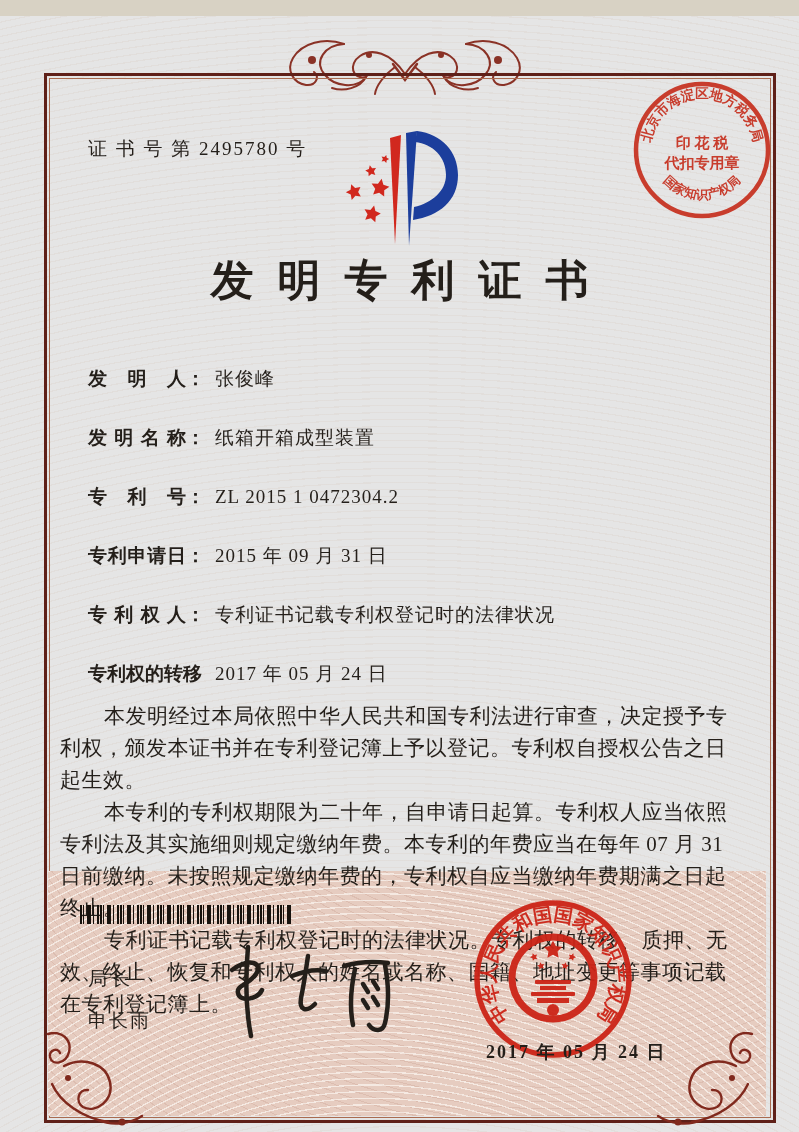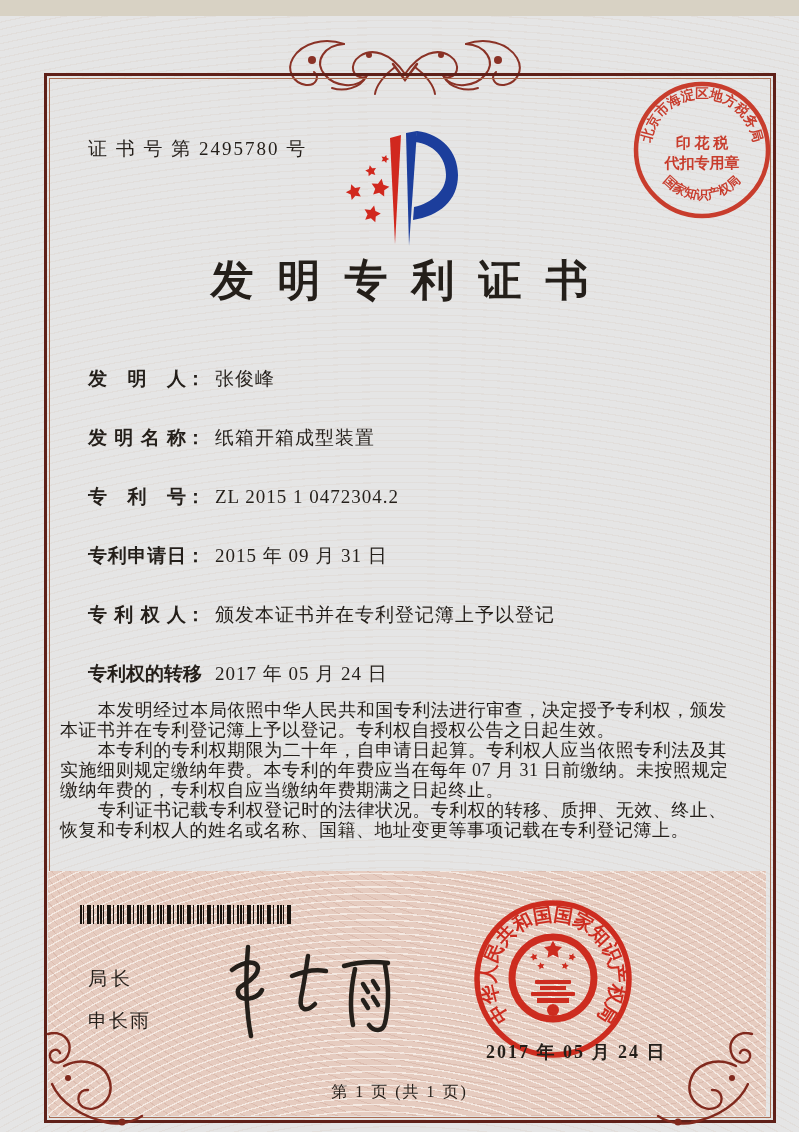--- a/index.html
+++ b/index.html
@@ -16,21 +16,21 @@
                          repeating-radial-gradient(circle at 70% -150%, rgba(176,122,104,.18) 0 1px, rgba(0,0,0,0) 1px 7.2px);}
   .cert-no{position:absolute;left:88px;top:120px;font-size:19px;letter-spacing:2px;}
   .title{position:absolute;left:0;top:236px;width:100%;text-align:center;font-size:43px;font-weight:bold;
          letter-spacing:24px;margin-left:12px;}
   .fields{position:absolute;left:88px;top:350px;width:620px;}
   .frow{margin-bottom:29px;font-size:19px;height:30px;white-space:nowrap;}
   .flabel{display:inline-block;width:98px;text-align:justify;text-align-last:justify;font-weight:600;}
   .fcolon{font-weight:600;margin-right:10px;}
   .fvalue{letter-spacing:1px;}
   .paras{position:absolute;left:60px;top:684px;width:682px;}
-  .paras p{margin:0;text-indent:2.1em;font-size:18px;line-height:20px;letter-spacing:.5px;}
+  .paras p{margin:0;text-indent:2.1em;font-size:21px;line-height:32px;letter-spacing:.5px;}
   .barcode{position:absolute;left:80px;top:889px;width:212px;height:19px;
         background-image:repeating-linear-gradient(90deg,#17120d 0 2px,rgba(0,0,0,0) 2px 3px,#17120d 3px 4px,rgba(0,0,0,0) 4px 7px,#17120d 7px 11px,rgba(0,0,0,0) 11px 13px,#17120d 13px 14px,rgba(0,0,0,0) 14px 17px,#17120d 17px 19px,rgba(0,0,0,0) 19px 20px);}
   .signer-title{position:absolute;left:88px;top:950px;font-size:19px;letter-spacing:4px;font-family:Liberation Sans, sans-serif;}
   .signer-name{position:absolute;left:88px;top:992px;font-size:19px;letter-spacing:2px;font-family:Liberation Mono, monospace;}
   .signature{position:absolute;left:196px;top:924px;}
   .logo{position:absolute;left:338px;top:106px;}
   .tax-stamp{position:absolute;left:628px;top:60px;opacity:.92;}
   .seal{position:absolute;left:468px;top:878px;opacity:.95;}
   .issue-date{position:absolute;left:486px;top:1024px;font-size:18px;font-weight:600;letter-spacing:2px;z-index:3;}
   .footer{position:absolute;left:0;top:1066px;width:100%;text-align:center;font-size:16px;letter-spacing:2px;}
@@ -133,21 +133,21 @@
     <div class="frow">
       <span class="flabel">发明名称</span><span class="fcolon">：</span><span class="fvalue">纸箱开箱成型装置</span>
     </div>
     <div class="frow">
       <span class="flabel">专利号</span><span class="fcolon">：</span><span class="fvalue">ZL 2015 1 0472304.2</span>
     </div>
     <div class="frow">
       <span class="flabel">专利申请日</span><span class="fcolon">：</span><span class="fvalue">2015 年 09 月 31 日</span>
     </div>
     <div class="frow">
-      <span class="flabel">专利权人</span><span class="fcolon">：</span><span class="fvalue">颁发本证书并在专利登记簿上予以登记</span>
+      <span class="flabel">专利权人</span><span class="fcolon">：</span><span class="fvalue">专利证书记载专利权登记时的法律状况</span>
     </div>
     <div class="frow">
       <span class="flabel">专利权的转移</span><span class="fcolon">：</span><span class="fvalue">2017 年 05 月 24 日</span>
     </div>
   </div>
 
   <div class="paras">
     <p>本发明经过本局依照中华人民共和国专利法进行审查，决定授予专利权，颁发本证书并在专利登记簿上予以登记。专利权自授权公告之日起生效。</p>
     <p>本专利的专利权期限为二十年，自申请日起算。专利权人应当依照专利法及其实施细则规定缴纳年费。本专利的年费应当在每年 07 月 31 日前缴纳。未按照规定缴纳年费的，专利权自应当缴纳年费期满之日起终止。</p>
     <p>专利证书记载专利权登记时的法律状况。专利权的转移、质押、无效、终止、恢复和专利权人的姓名或名称、国籍、地址变更等事项记载在专利登记簿上。</p>
@@ -191,15 +191,14 @@
         <rect x="72" y="92" width="26" height="4"></rect>
         <rect x="63" y="98" width="44" height="4" rx="1"></rect>
         <rect x="69" y="104" width="32" height="5"></rect>
         <circle cx="85" cy="116" r="6"></circle>
       </g>
     </g>
   </svg>
 
   <div class="issue-date">2017 年 05 月 24 日</div>
 
-  <div class="footer">第 1 页 (共 1 页)</div>
 
 </div>
 
 </body></html>

